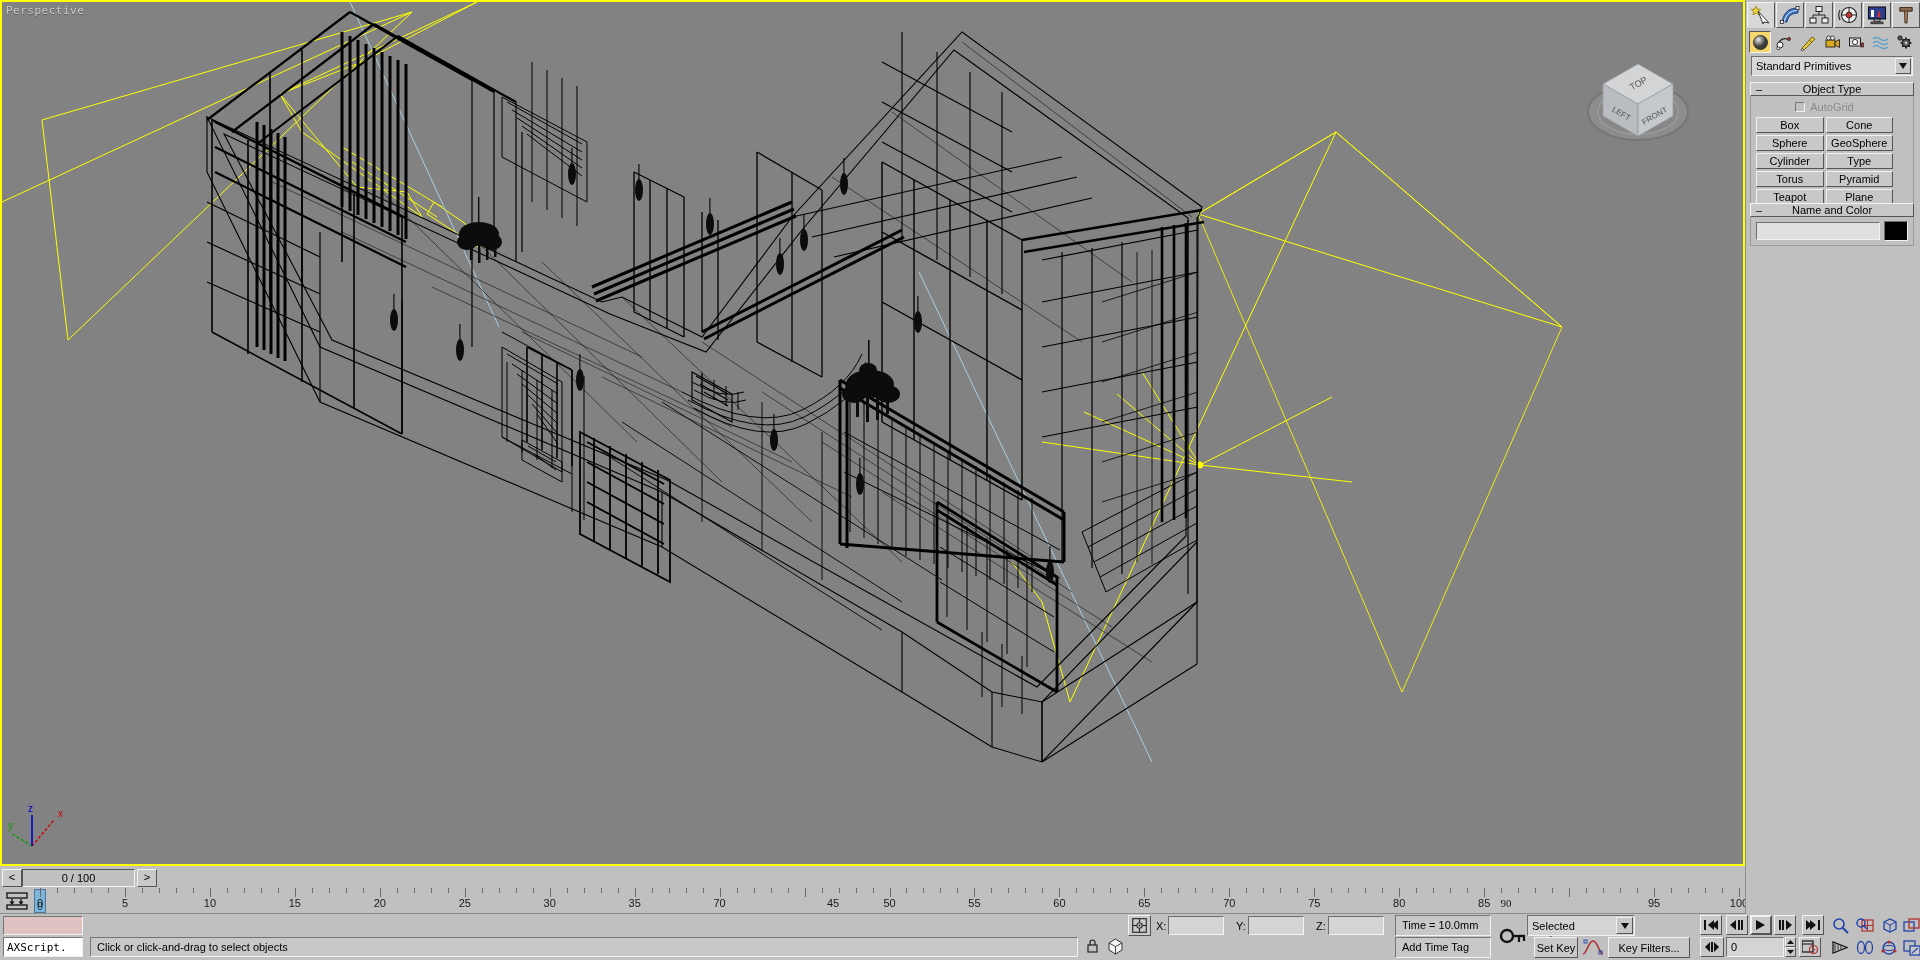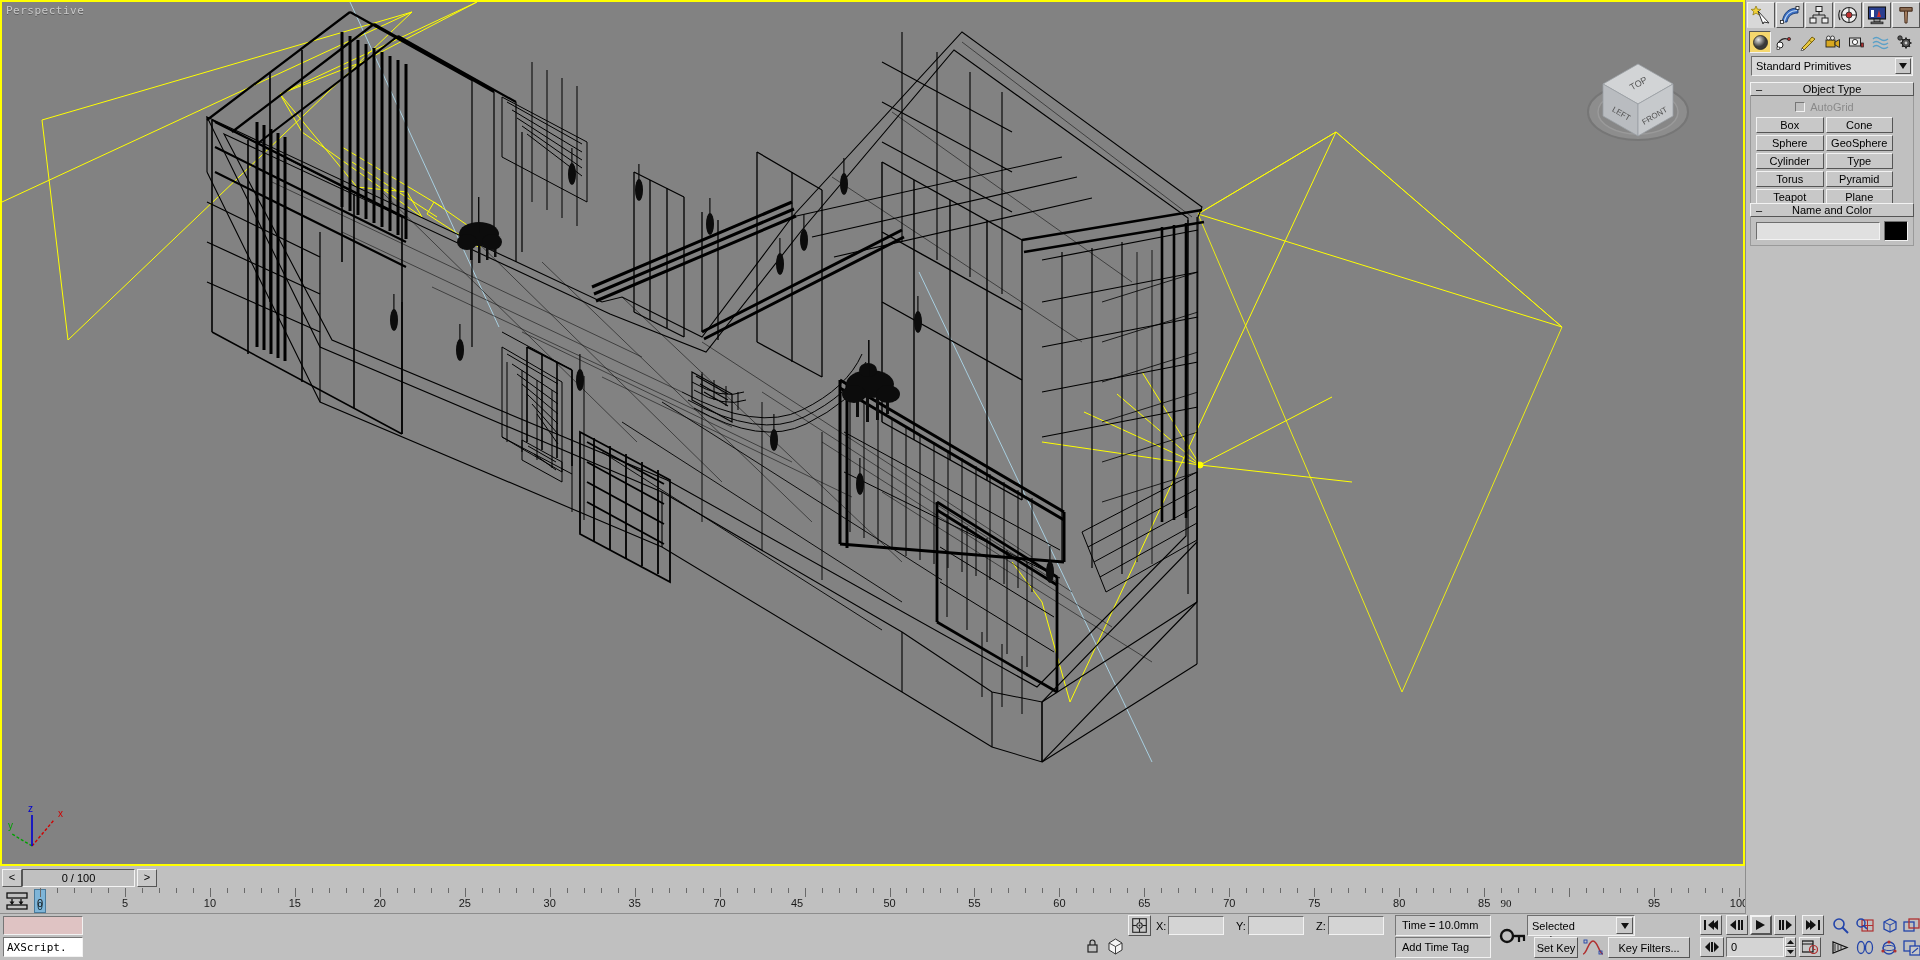--- a/index.html
+++ b/index.html
@@ -707,40 +707,41 @@
         <div class="tick major" style="left: 1705px;"></div>
         <div class="ticklabel" style="left: 6px;">0</div>
         <div class="ticklabel" style="left: 90.95px;">5</div>
         <div class="ticklabel" style="left: 175.9px;">10</div>
         <div class="ticklabel" style="left: 260.85px;">15</div>
         <div class="ticklabel" style="left: 345.8px;">20</div>
         <div class="ticklabel" style="left: 430.75px;">25</div>
         <div class="ticklabel" style="left: 515.7px;">30</div>
         <div class="ticklabel" style="left: 600.65px;">35</div>
         <div class="ticklabel" style="left: 685.6px;">70</div>
-        <div class="ticklabel" style="left: 763px;">45</div>
+        <div class="ticklabel" style="left: 799px;">45</div>
         <div class="ticklabel" style="left: 855.5px;">50</div>
         <div class="ticklabel" style="left: 940.45px;">55</div>
         <div class="ticklabel" style="left: 1025.4px;">60</div>
         <div class="ticklabel" style="left: 1110.35px;">65</div>
         <div class="ticklabel" style="left: 1195.3px;">70</div>
         <div class="ticklabel" style="left: 1280.25px;">75</div>
         <div class="ticklabel" style="left: 1365.2px;">80</div>
         <div class="ticklabel" style="left: 1450.15px;">85</div>
         <div class="ticklabel" style="left: 1472px; font-family: Liberation Serif, serif;">90</div>
         <div class="ticklabel" style="left: 1620.05px;">95</div>
         <div class="ticklabel" style="left: 1705px;">100</div>
       </div>
   </div>
 
   <div id="statusarea">
 
     <div id="ml-color"></div>
     <div id="ml-listener">AXScript.</div>
 
+    <div id="status-prompt" class="sunk">Click or click-and-drag to select objects</div>
 
     <svg id="lock-btn" viewBox="0 0 21 21">
       <rect x="6" y="9" width="9" height="7" fill="none" stroke="#222" stroke-width="1.2"></rect>
       <path d="M8,9 V6.5 a2.5,2.5 0 0 1 5,0 V9" fill="none" stroke="#222" stroke-width="1.2"></path>
     </svg>
 
     <svg id="cube-btn" viewBox="0 0 21 21">
       <polygon points="10.5,3 17,7 17,14 10.5,18 4,14 4,7" fill="#f4f4f4" stroke="#333" stroke-width="1"></polygon>
       <path d="M4,7 L10.5,10.5 L17,7 M10.5,10.5 L10.5,18" fill="none" stroke="#333" stroke-width="0.9"></path>
     </svg>

